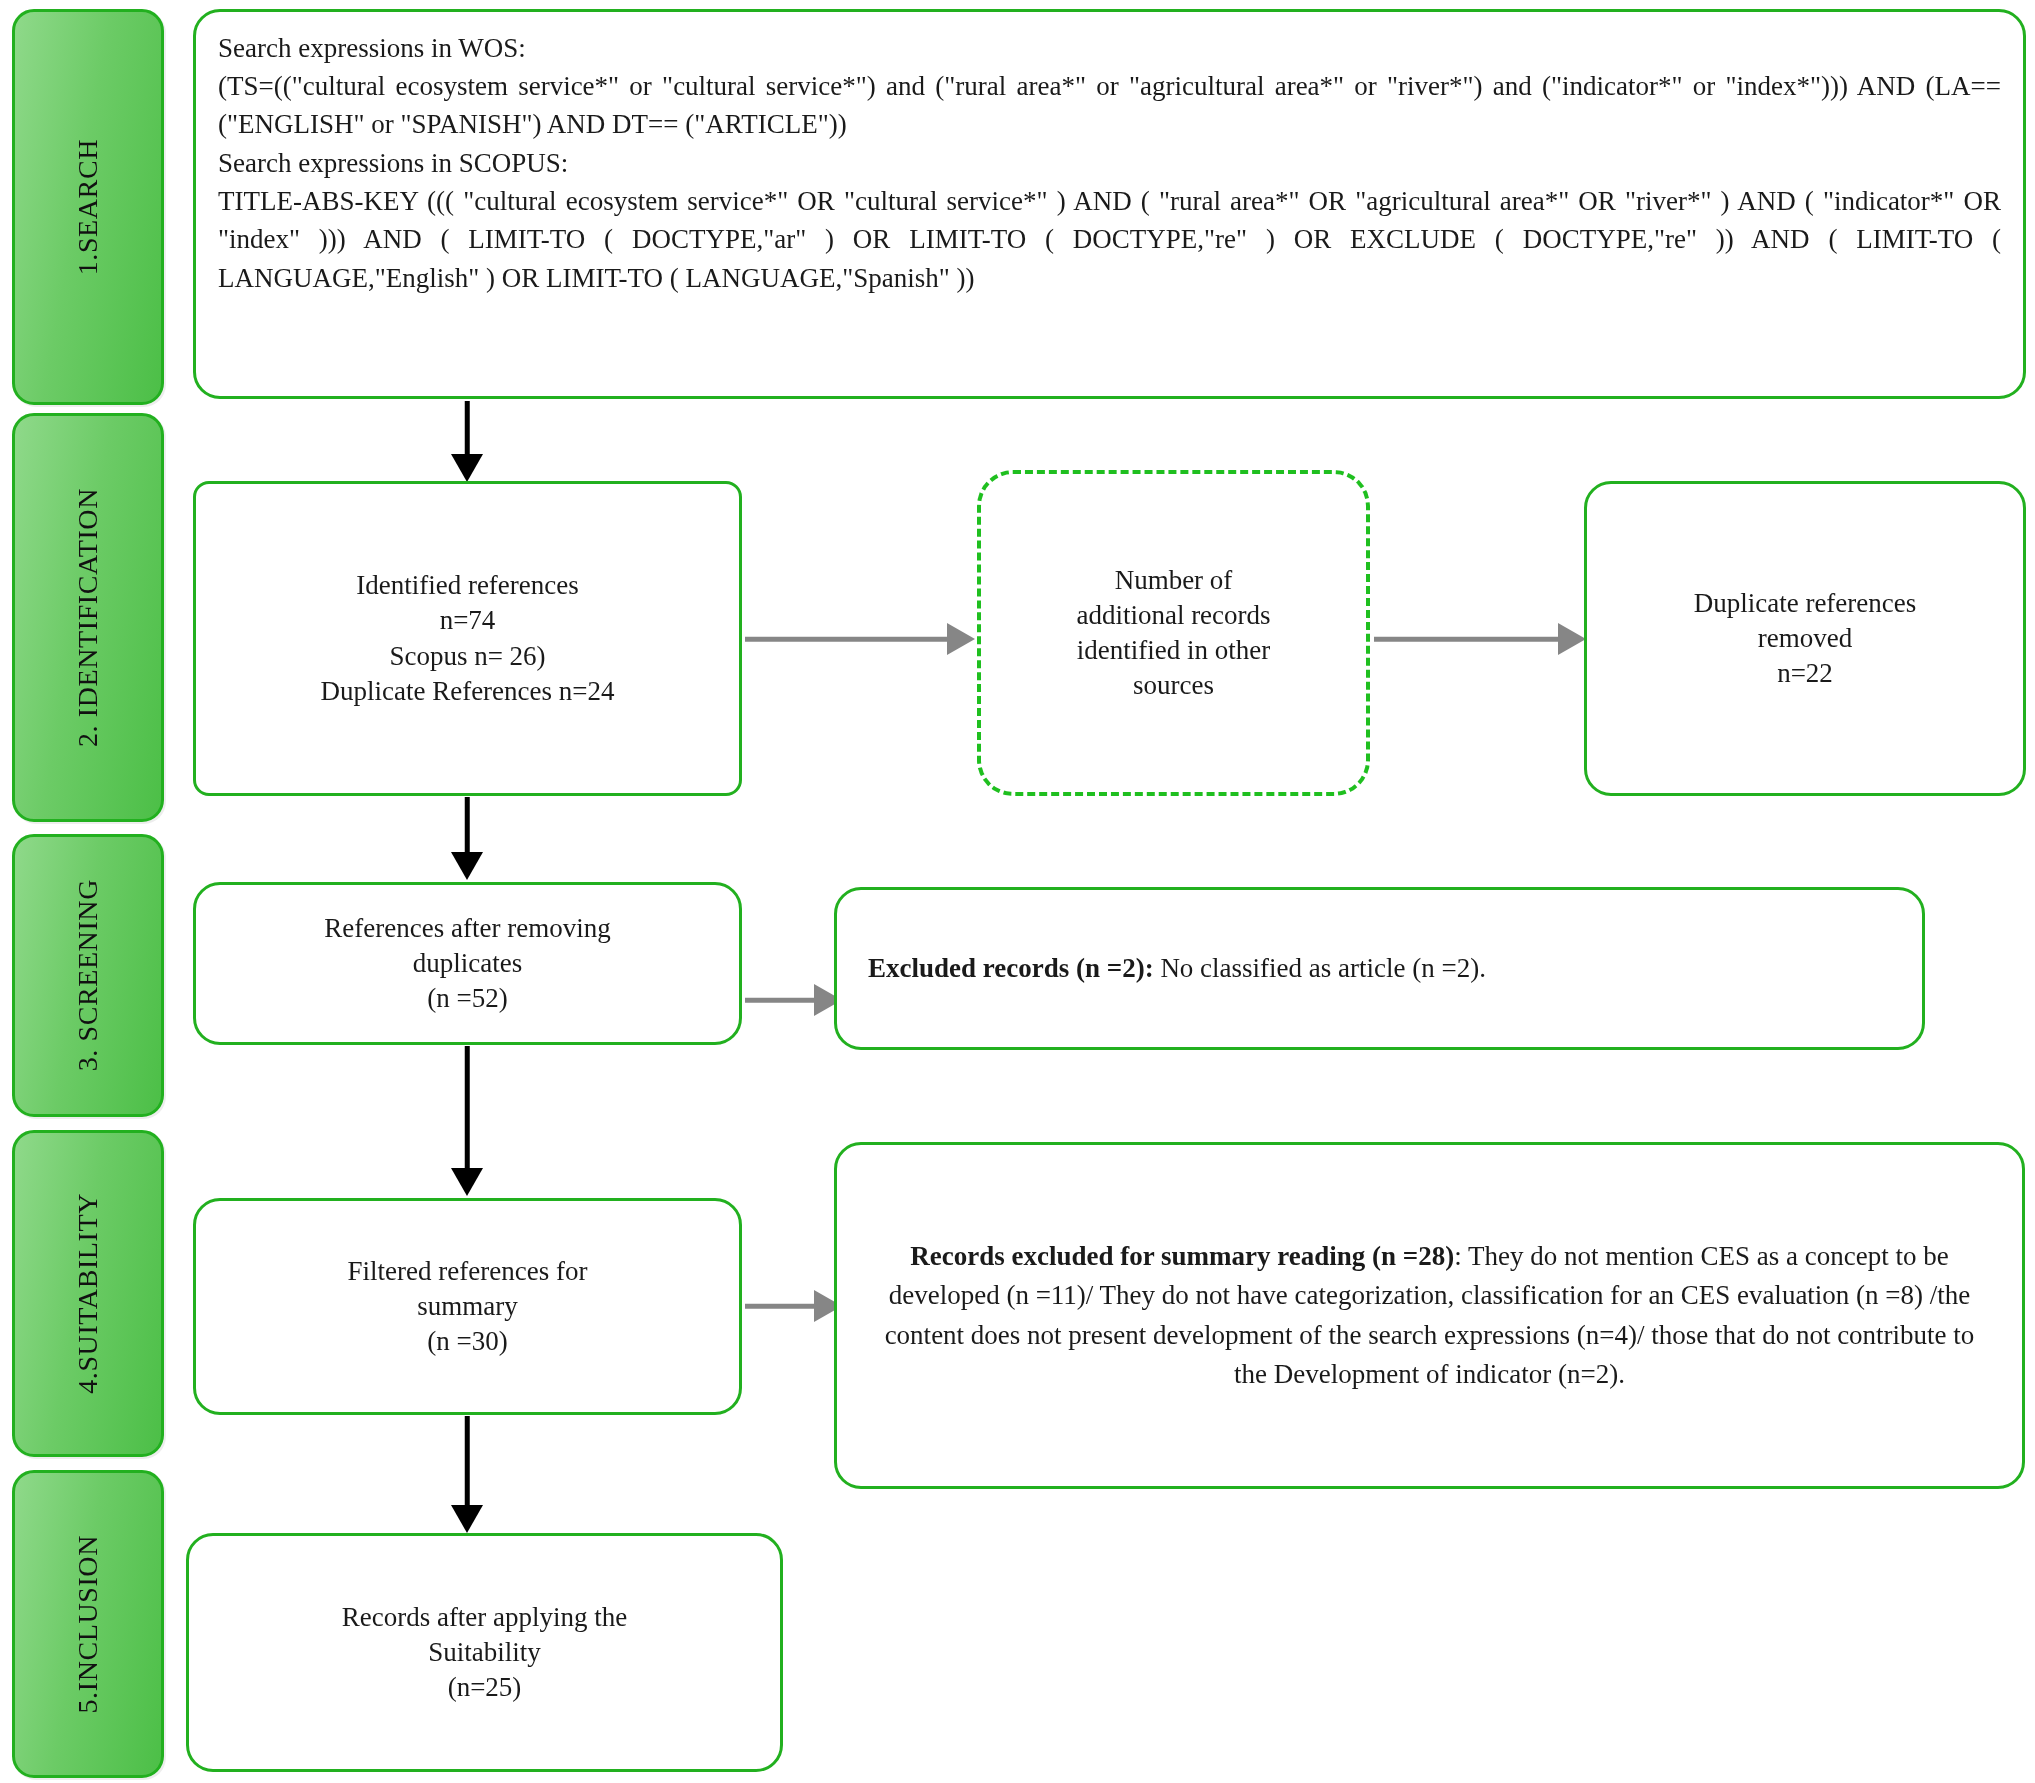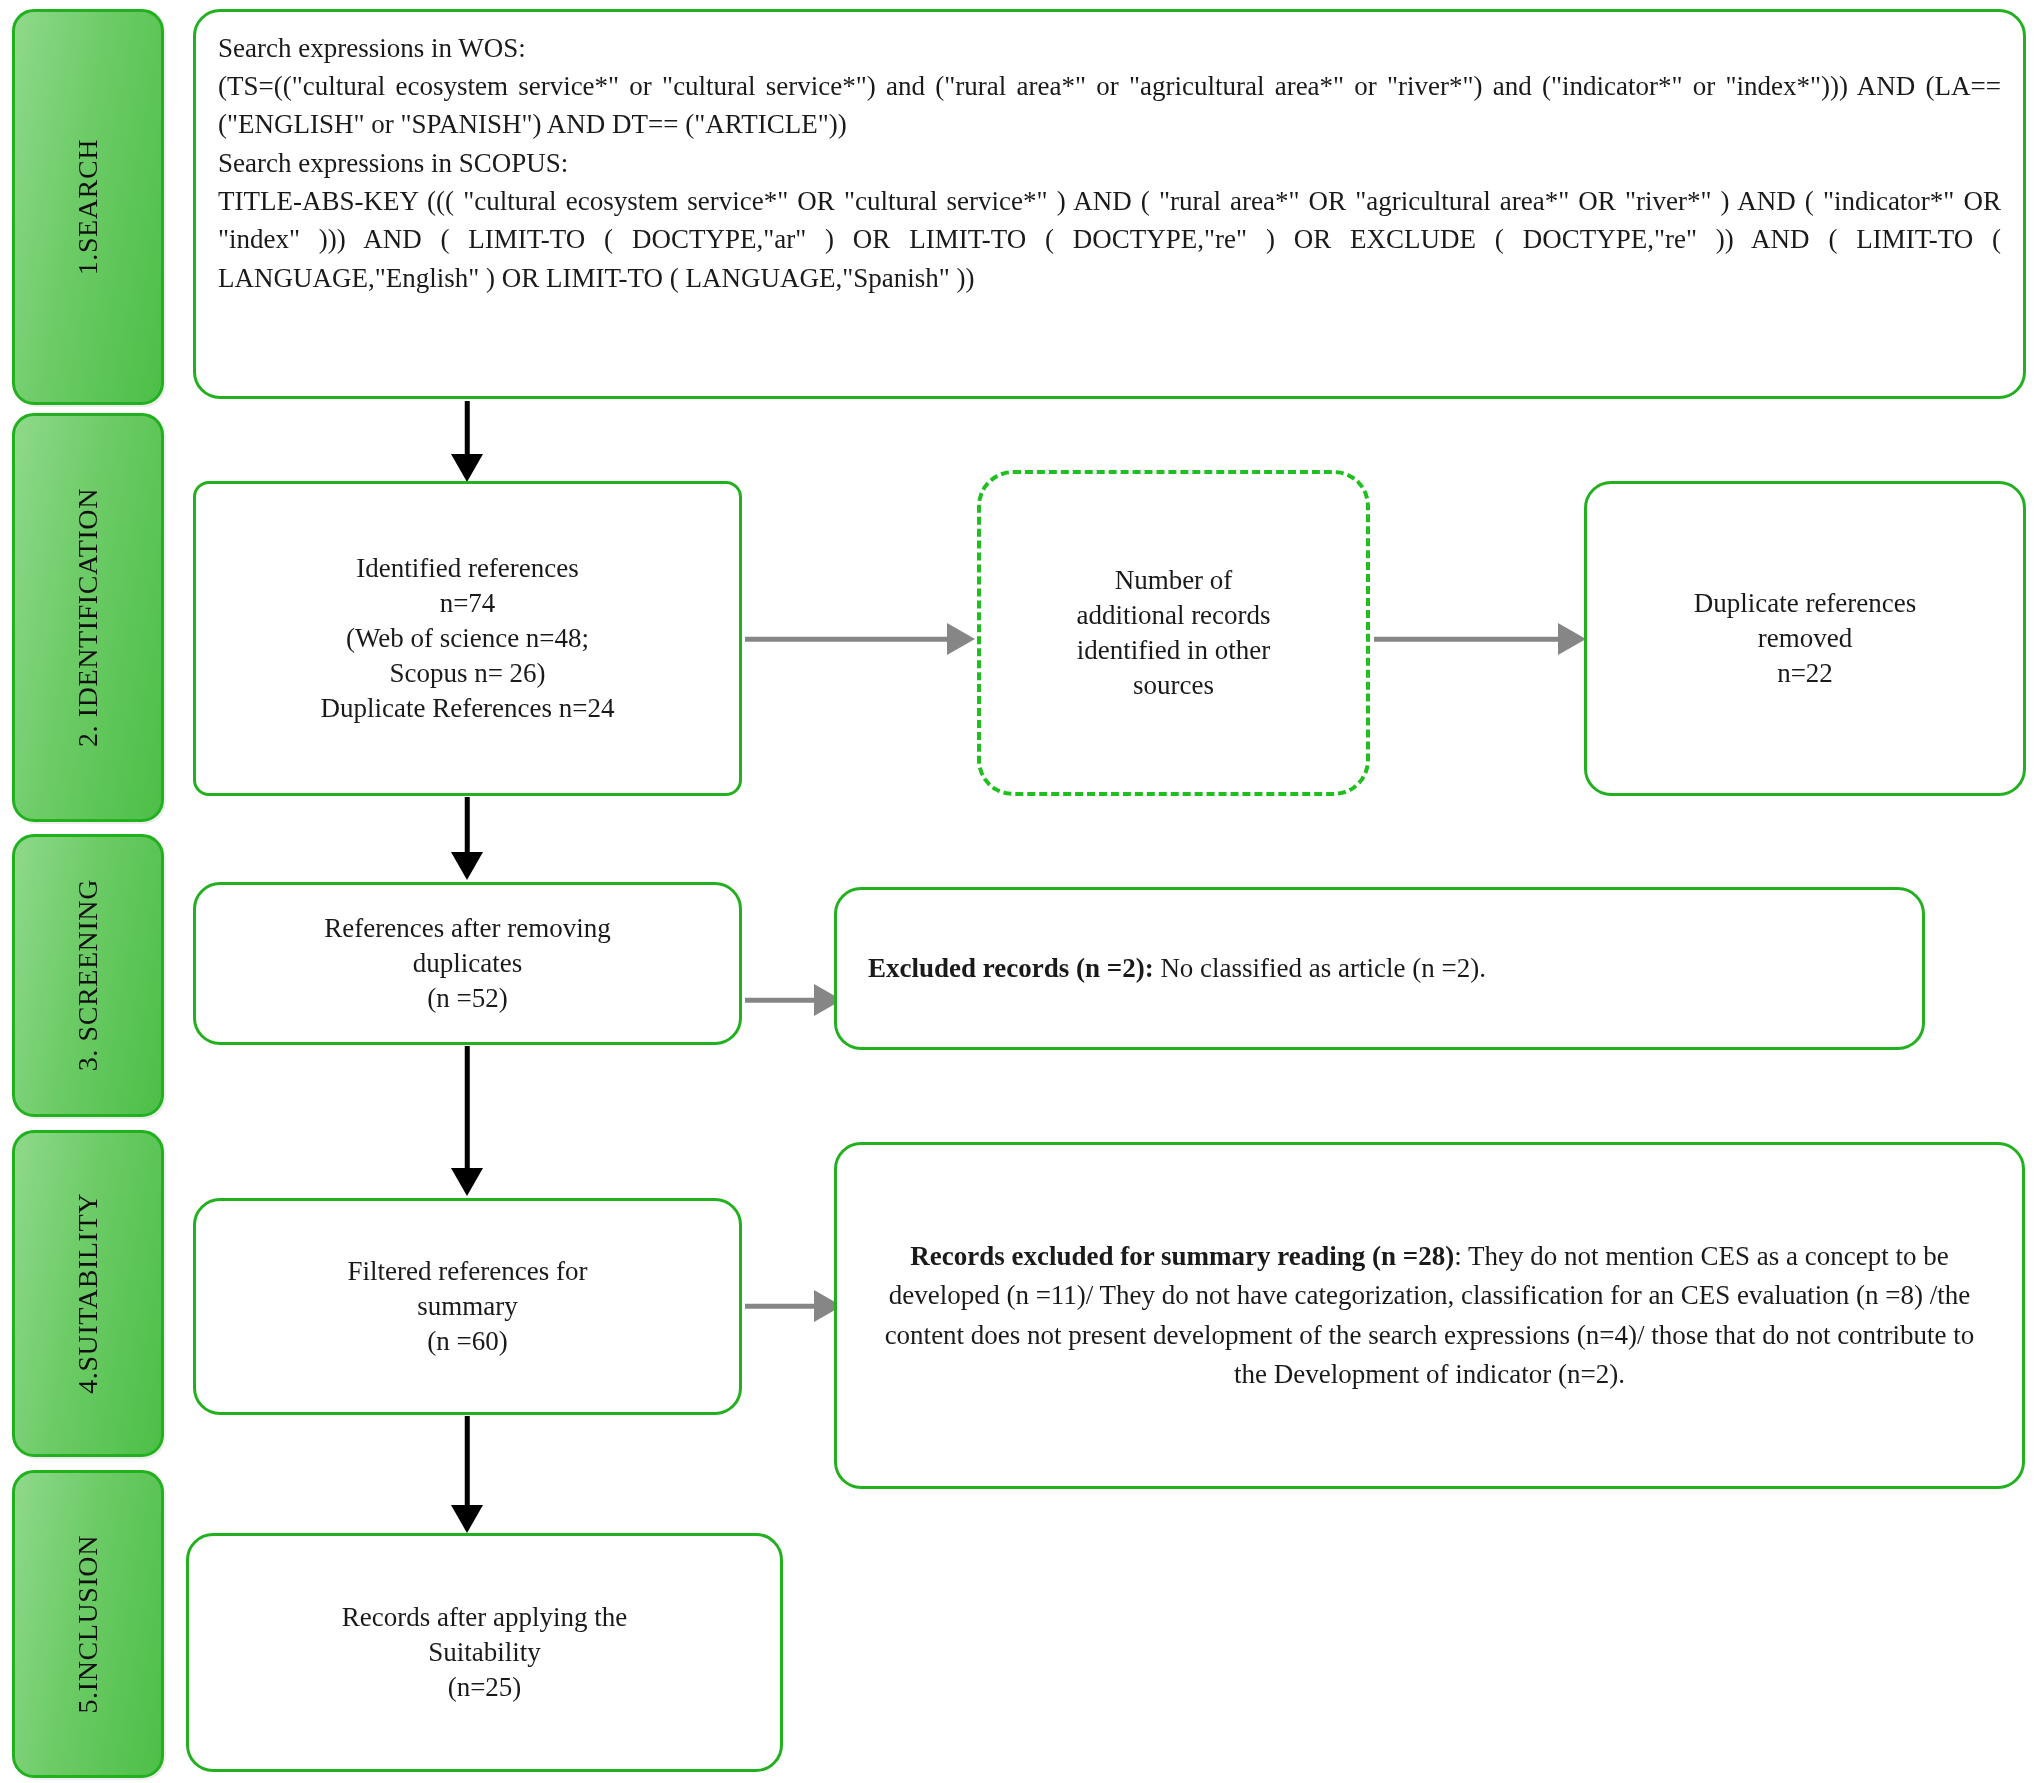--- a/index.html
+++ b/index.html
@@ -132,21 +132,20 @@
 
   <div class="v-arrow" style="left:467px;top:401px;height:81px;">
     <div class="shaft" style="height:55px;"></div>
     <div class="head" style="top:53px;"></div>
   </div>
 
   <div class="box" style="left:193px;top:481px;width:549px;height:315px;border-radius:16px;">
     <div class="box-inner ctr">
       <div class="line">Identified references</div>
       <div class="line">n=74</div>
-      <div class="line">(Web of science n=48;</div>
       <div class="line">Scopus n= 26)</div>
       <div class="line">Duplicate References n=24</div>
     </div>
   </div>
 
   <div class="h-arrow" style="left:745px;top:639px;width:230px;">
     <div class="shaft" style="width:203px;"></div>
     <div class="head" style="left:202px;"></div>
   </div>
 
@@ -198,21 +197,21 @@
 
   <div class="v-arrow" style="left:467px;top:1046px;height:151px;">
     <div class="shaft" style="height:126px;"></div>
     <div class="head" style="top:122px;"></div>
   </div>
 
   <div class="box" style="left:193px;top:1198px;width:549px;height:217px;">
     <div class="box-inner ctr">
       <div class="line">Filtered references for</div>
       <div class="line">summary</div>
-      <div class="line">(n =60)</div>
+      <div class="line">(n =30)</div>
     </div>
   </div>
 
   <div class="h-arrow" style="left:745px;top:1306px;width:98px;">
     <div class="shaft" style="width:72px;"></div>
     <div class="head" style="left:69px;"></div>
   </div>
 
   <div class="box" style="left:834px;top:1142px;width:1191px;height:347px;padding:20px 31px;">
     <div class="box-inner">

